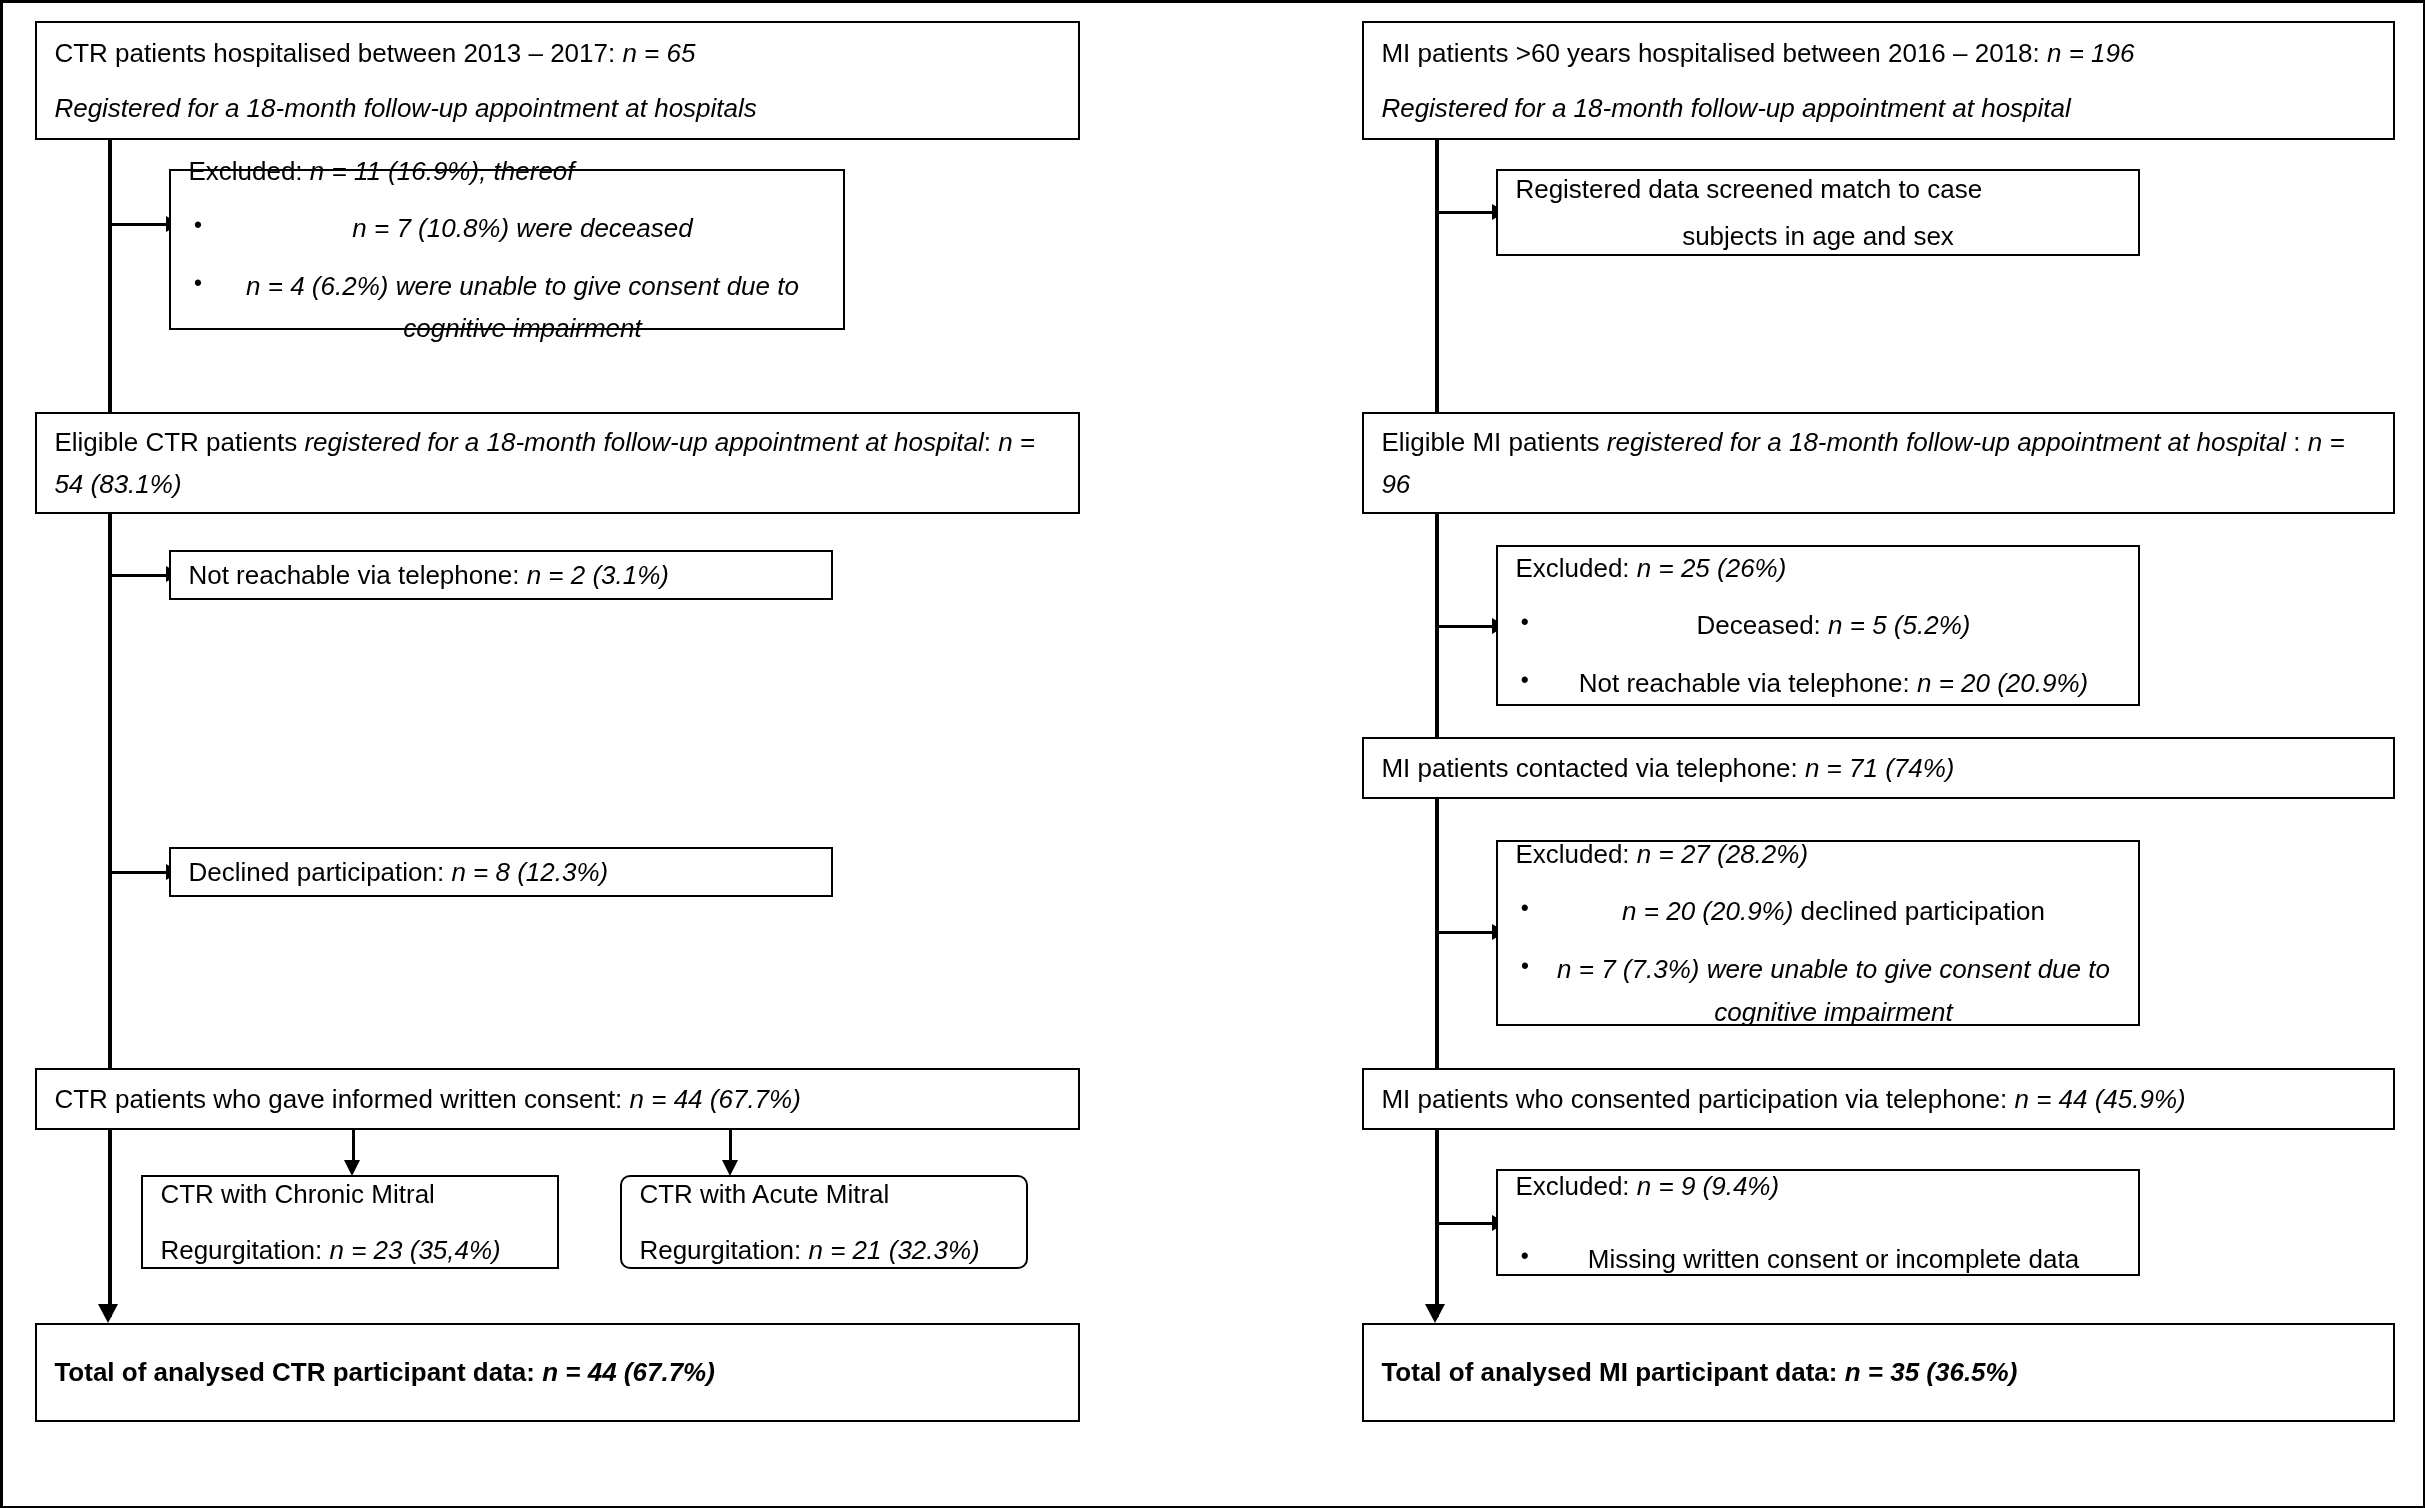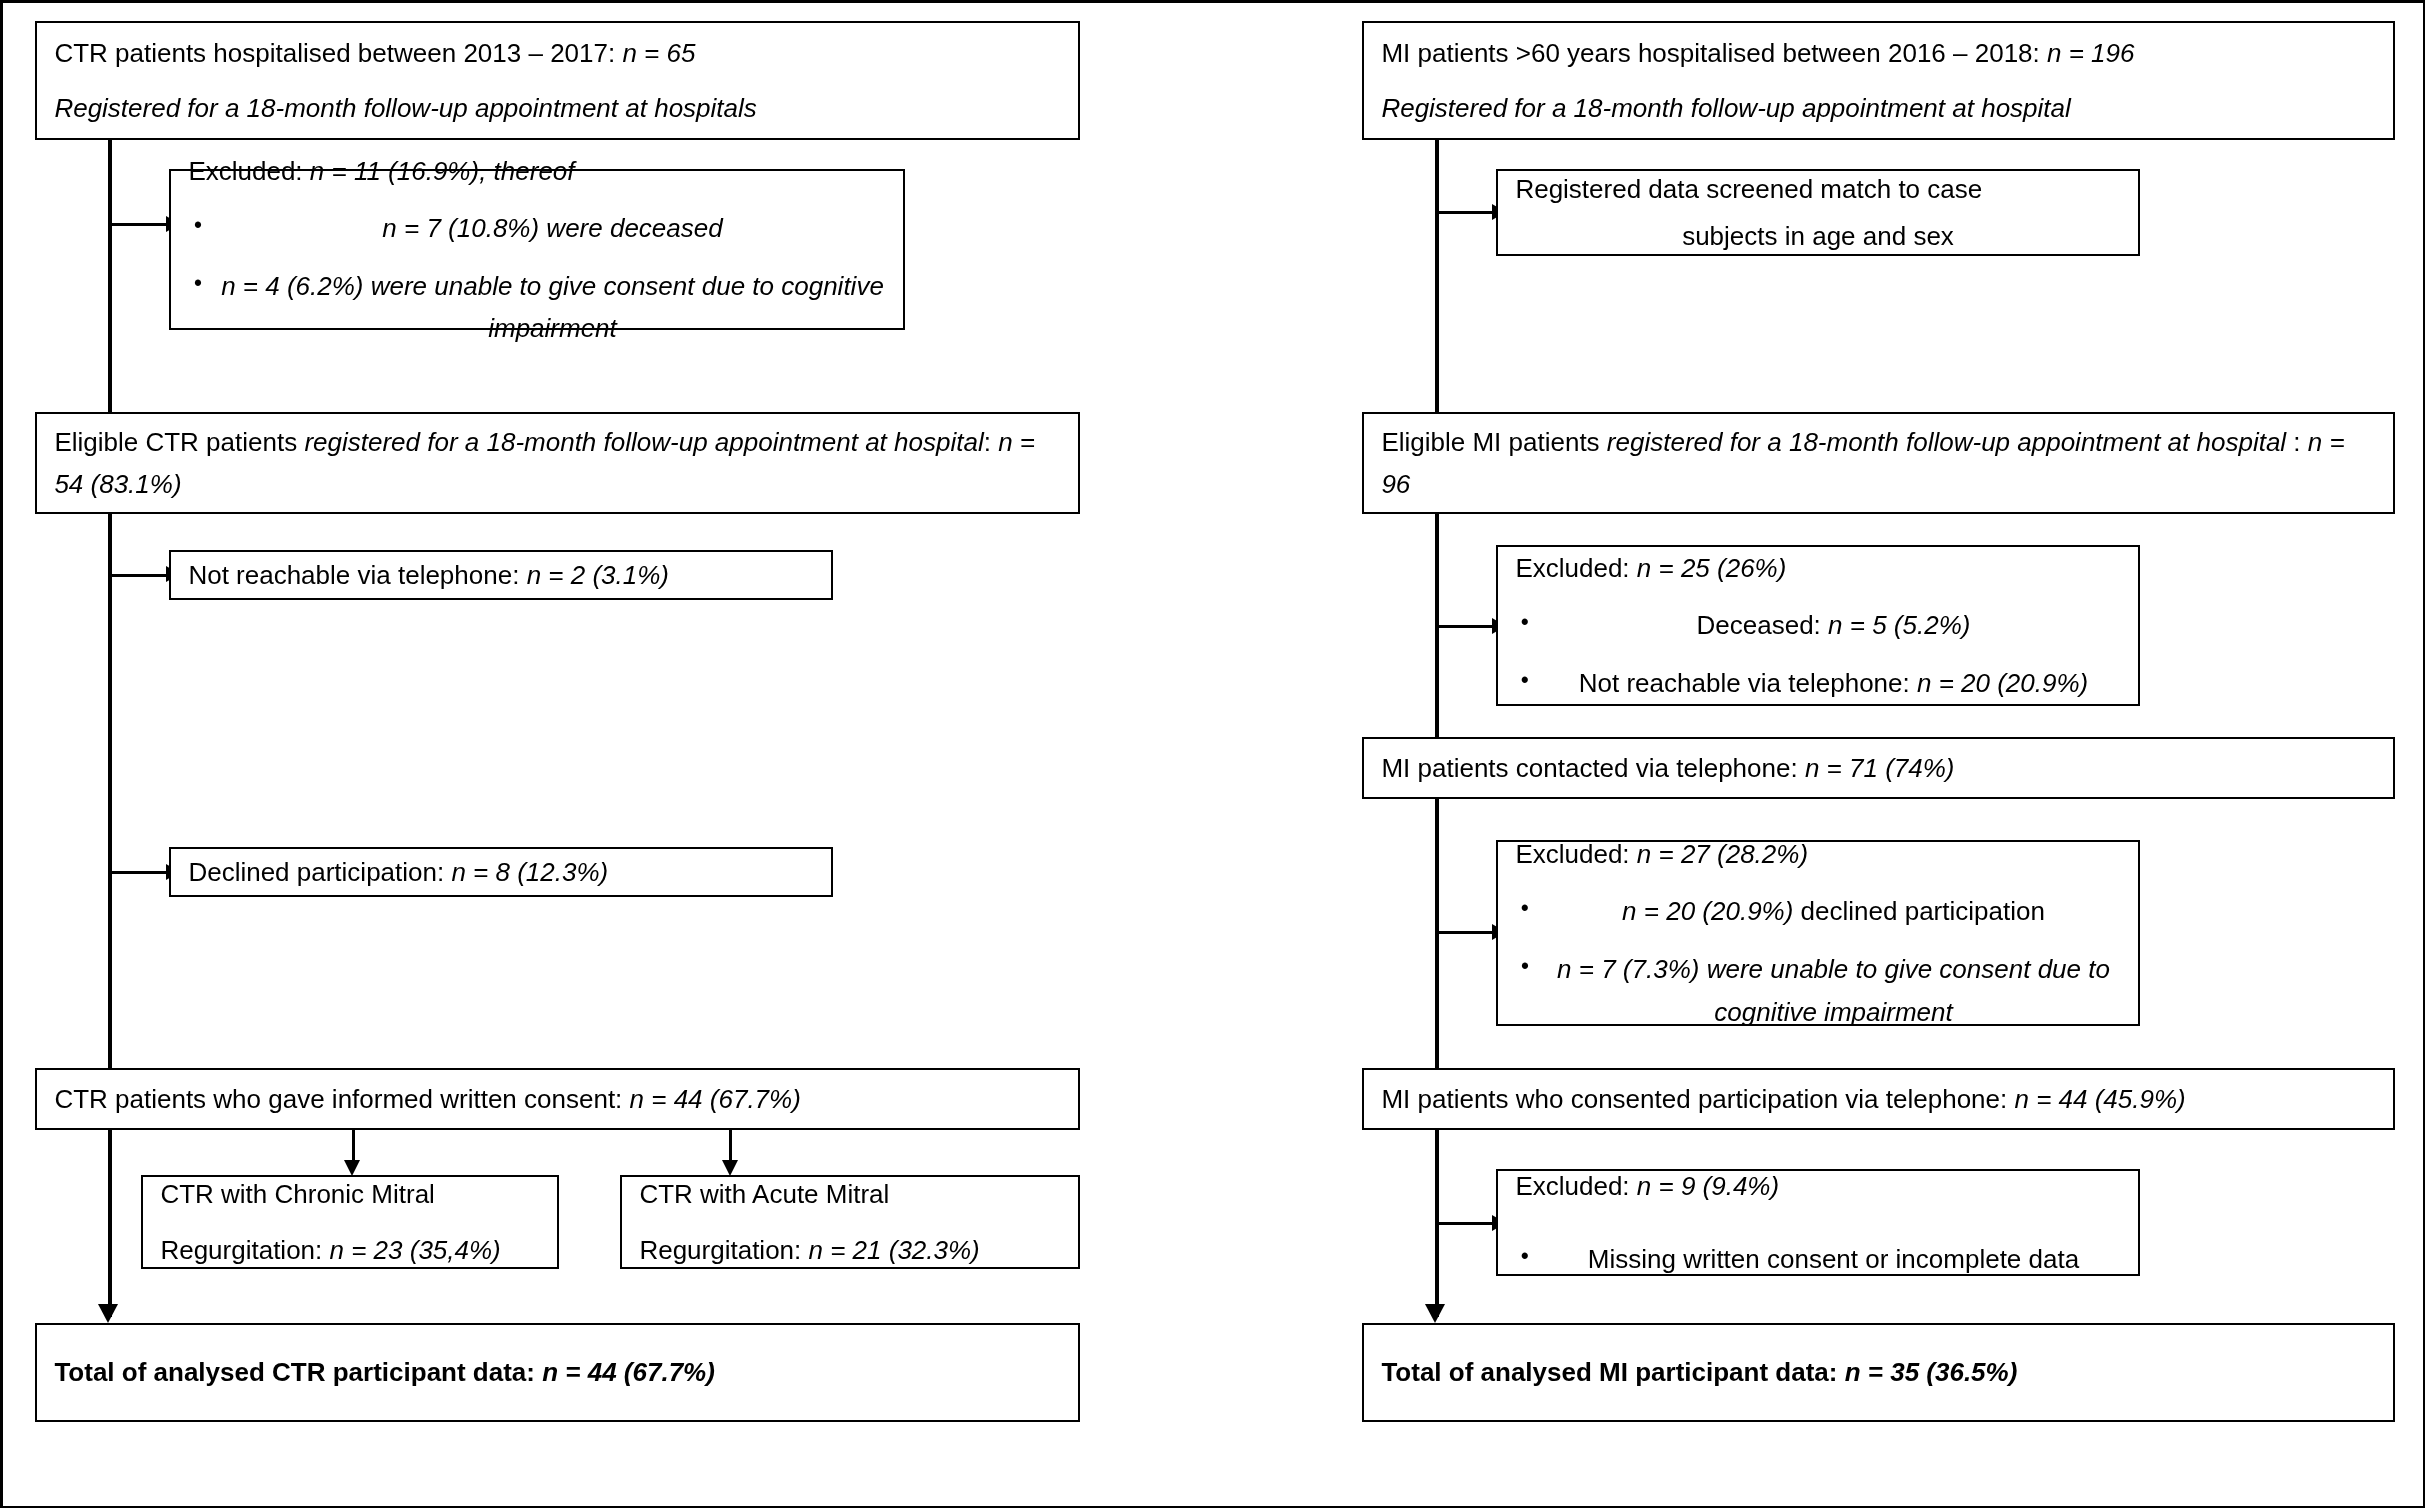--- a/index.html
+++ b/index.html
@@ -87,21 +87,21 @@
   <div class="box" style="left:32px;top:18px;width:1045px;height:119px;">
     <div class="line">
       <span>CTR patients hospitalised between 2013 – 2017: </span><span class="ital">n = 65</span>
     </div>
     <div class="line ital">Registered for a 18-month follow-up appointment at hospitals</div>
   </div>
 
   <div class="hline" style="left:105px;top:220px;width:60px;"></div>
   <div class="arrow-r" style="left:163px;top:213px;"></div>
 
-  <div class="box" style="left:166px;top:166px;width:736px;height:161px;">
+  <div class="box" style="left:166px;top:166px;width:676px;height:161px;">
     <div class="line">
       <span>Excluded: </span><span class="ital">n = 11 (16.9%), thereof</span>
     </div>
     <ul class="bullets">
       <li class="ital">n = 7 (10.8%) were deceased</li>
       <li class="ital">n = 4 (6.2%) were unable to give consent due to cognitive impairment</li>
     </ul>
   </div>
 
   <div class="box" style="left:32px;top:409px;width:1045px;height:102px;">
@@ -140,21 +140,21 @@
   <div class="vline-thin" style="left:726px;top:1127px;height:38px;"></div>
   <div class="arrow-d-sm" style="left:719px;top:1157px;"></div>
 
   <div class="box" style="left:138px;top:1172px;width:418px;height:94px;">
     <div class="line">CTR with Chronic Mitral</div>
     <div class="line">
       <span>Regurgitation: </span><span class="ital">n = 23 (35,4%)</span>
     </div>
   </div>
 
-  <div class="box" style="left:617px;top:1172px;width:460px;height:94px;">
+  <div class="box" style="left:617px;top:1172px;width:408px;height:94px;border-radius:10px;">
     <div class="line">CTR with Acute Mitral</div>
     <div class="line">
       <span>Regurgitation: </span><span class="ital">n = 21 (32.3%)</span>
     </div>
   </div>
 
   <div class="box" style="left:32px;top:1320px;width:1045px;height:99px;">
     <div class="line bold">
       <span>Total of analysed CTR participant data:  </span><span class="ital">n = 44 (67.7%)</span>
     </div>

